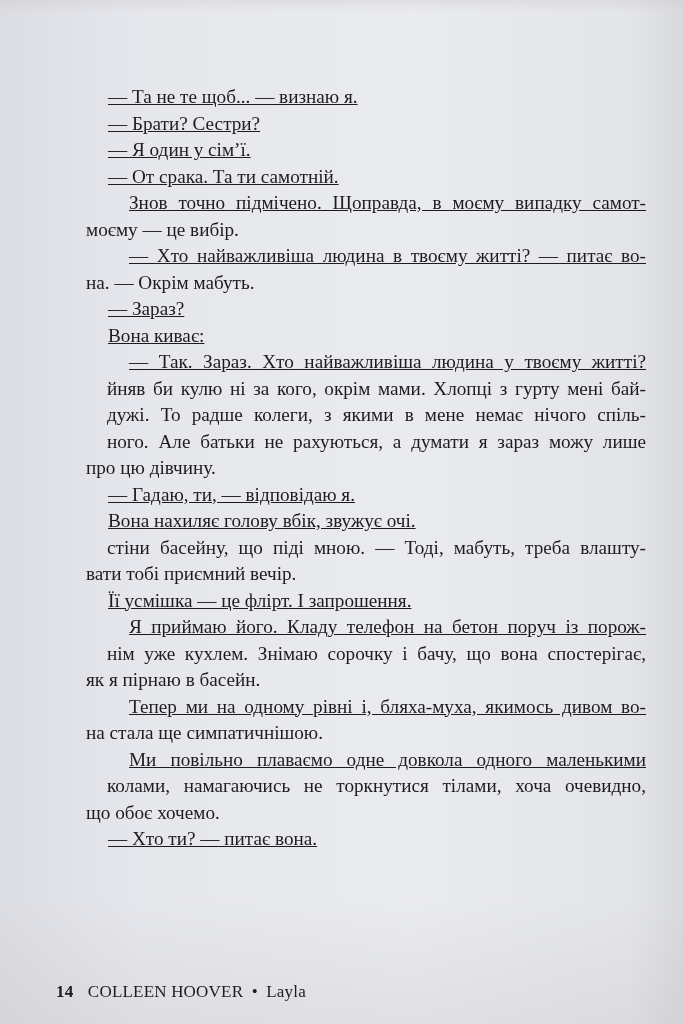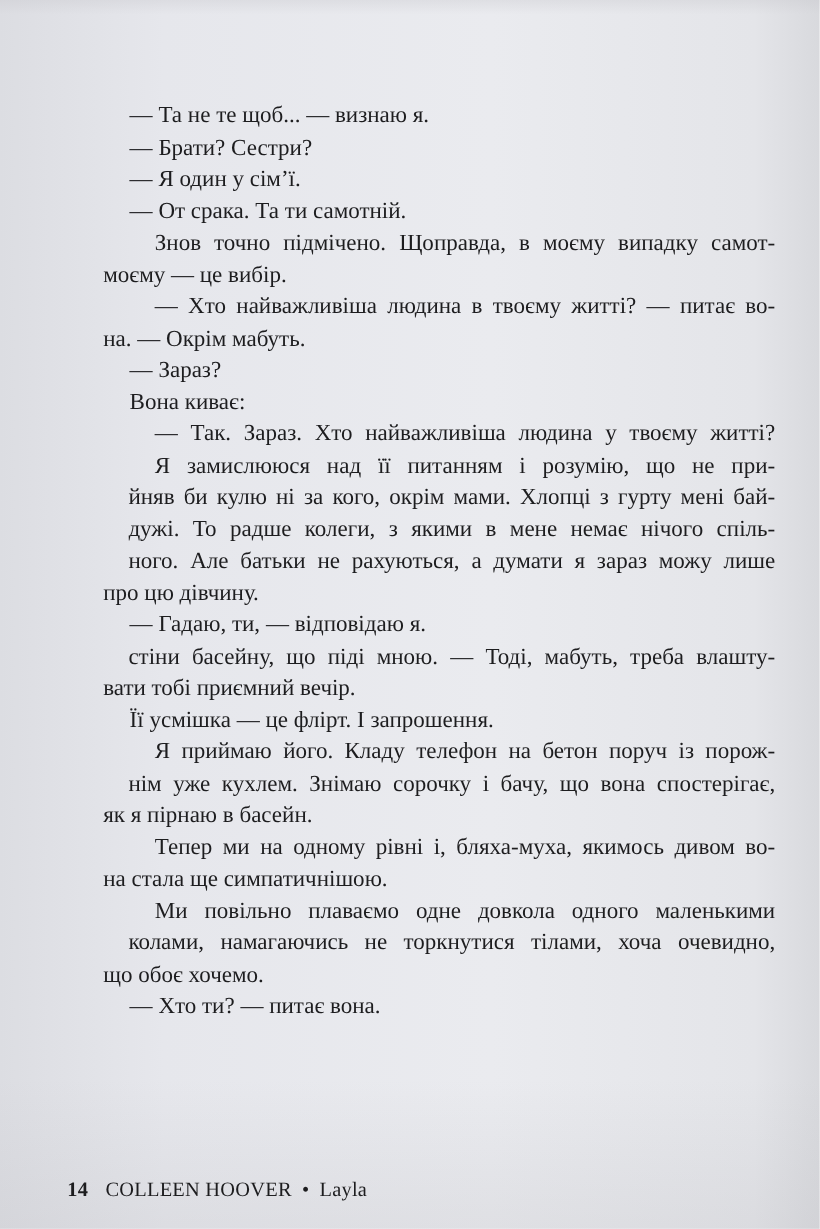--- a/index.html
+++ b/index.html
@@ -29,20 +29,21 @@
       font-size: 19.2px;
       line-height: 26.5px;
     }
     .line {
       display: block;
       white-space: nowrap;
       height: 26.5px;
     }
     .line.indent {
       padding-left: 22px;
+      text-decoration: underline;
     }
     .line.justify {
       text-align: justify;
       text-align-last: justify;
       white-space: normal;
       overflow: hidden;
       margin-left: 21px;
     }
     .footer {
       position: absolute;
@@ -70,26 +71,26 @@
     <span class="line indent">— Брати? Сестри?</span>
     <span class="line indent">— Я один у сім’ї.</span>
     <span class="line indent">— От срака. Та ти самотній.</span>
     <span class="line indent justify">Знов точно підмічено. Щоправда, в моєму випадку самот-</span>
     <span class="line">моєму — це вибір.</span>
     <span class="line indent justify">— Хто найважливіша людина в твоєму житті? — питає во-</span>
     <span class="line">на. — Окрім мабуть.</span>
     <span class="line indent">— Зараз?</span>
     <span class="line indent">Вона киває:</span>
     <span class="line indent justify">— Так. Зараз. Хто найважливіша людина у твоєму житті?</span>
-    <span class="line indent justify">Я замислююся над її питанням і розумію, що не при-</span>
     <span class="line justify">йняв би кулю ні за кого, окрім мами. Хлопці з гурту мені бай-</span>
     <span class="line justify">дужі. То радше колеги, з якими в мене немає нічого спіль-</span>
     <span class="line justify">ного. Але батьки не рахуються, а думати я зараз можу лише</span>
     <span class="line">про цю дівчину.</span>
     <span class="line indent">— Гадаю, ти, — відповідаю я.</span>
+    <span class="line indent">Вона нахиляє голову вбік, звужує очі.</span>
     <span class="line justify">стіни басейну, що піді мною. — Тоді, мабуть, треба влашту-</span>
     <span class="line">вати тобі приємний вечір.</span>
     <span class="line indent">Її усмішка — це флірт. І запрошення.</span>
     <span class="line indent justify">Я приймаю його. Кладу телефон на бетон поруч із порож-</span>
     <span class="line justify">нім уже кухлем. Знімаю сорочку і бачу, що вона спостерігає,</span>
     <span class="line">як я пірнаю в басейн.</span>
     <span class="line indent justify">Тепер ми на одному рівні і, бляха-муха, якимось дивом во-</span>
     <span class="line">на стала ще симпатичнішою.</span>
     <span class="line indent justify">Ми повільно плаваємо одне довкола одного маленькими</span>
     <span class="line justify">колами, намагаючись не торкнутися тілами, хоча очевидно,</span>

